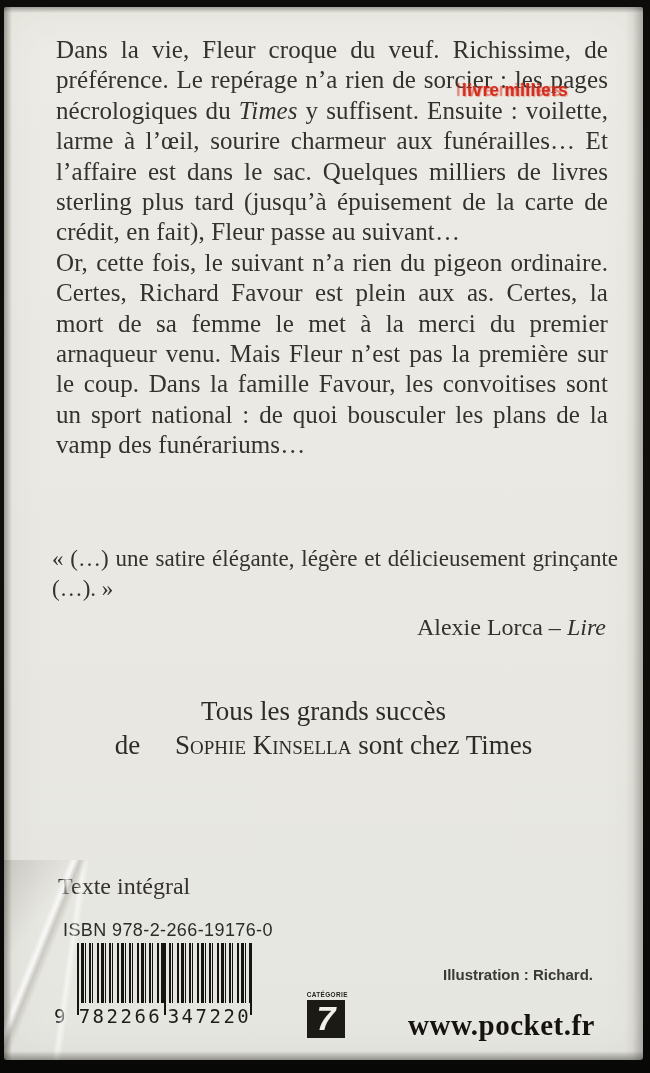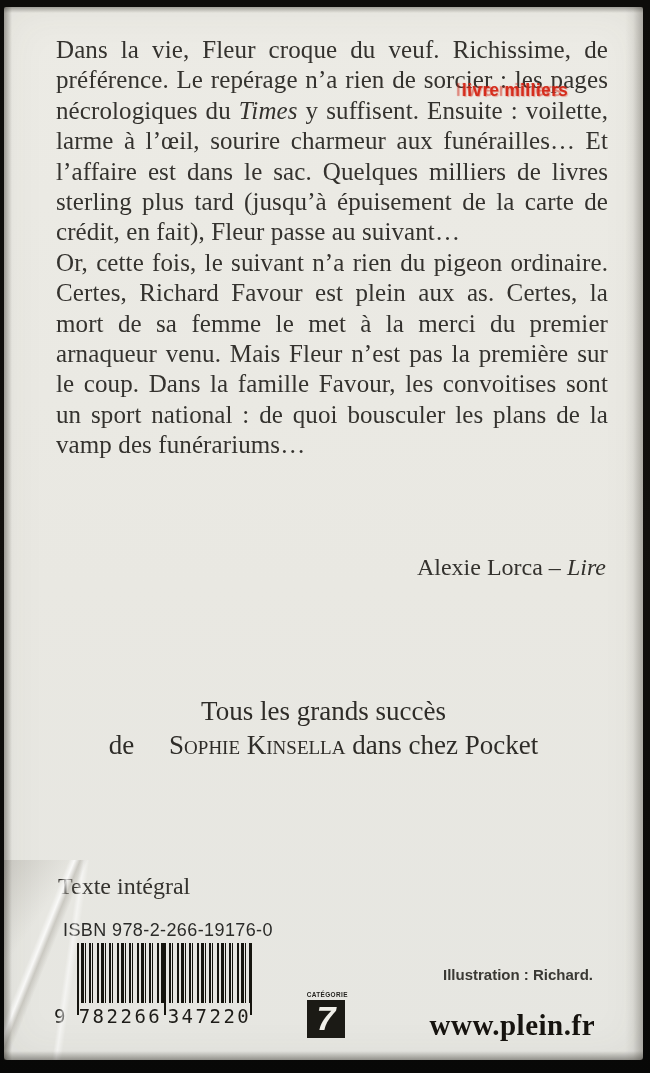--- a/index.html
+++ b/index.html
@@ -119,26 +119,27 @@
   <div class="cover">
 
     <div class="synopsis">
       <p><span>Dans la vie, Fleur croque du veuf. Richissime, de préférence. Le repérage n’a rien de sorcier : les pages nécrologiques du </span><i>Times</i><span> y suffisent. Ensuite : voilette, larme à l’œil, sourire charmeur aux funérailles… Et l’affaire est dans le sac. Quelques milliers de livres sterling plus tard (jusqu’à épuisement de la carte de crédit, en fait), Fleur passe au suivant…</span></p>
       <p>Or, cette fois, le suivant n’a rien du pigeon ordinaire. Certes, Richard Favour est plein aux as. Certes, la mort de sa femme le met à la merci du premier arnaqueur venu. Mais Fleur n’est pas la première sur le coup. Dans la famille Favour, les convoitises sont un sport national : de quoi bousculer les plans de la vamp des funérariums…</p>
     </div>
 
     <div class="stamp">livre milliers</div>
 
     <div class="review">
+      <p class="quote">« (…) une satire élégante, légère et délicieusement grinçante (…). »</p>
       <p class="attribution"><span>Alexie Lorca – </span><i>Lire</i></p>
     </div>
 
     <div class="promo">
       <div>Tous les grands succès</div>
-      <div><span>de </span><span class="sc">Sophie Kinsella</span><span> dans chez Pocket</span></div>
+      <div><span>de </span><span class="sc">Sophie Kinsella</span><span> sont chez Times</span></div>
     </div>
 
     <div class="texte-integral">Texte intégral</div>
 
     <div class="isbn">ISBN 978-2-266-19176-0</div>
 
     <div class="barcode">
       <div class="bars"></div>
       <div class="guard g-left"></div>
       <div class="guard g-middle"></div>
@@ -150,21 +151,21 @@
       </div>
     </div>
 
     <div class="categorie">
       <div class="cat-label">CATÉGORIE</div>
       <div class="cat-box"><span>7</span></div>
     </div>
 
     <div class="illustration">Illustration : Richard.</div>
 
-    <div class="website">www.plein.fr</div>
+    <div class="website">www.pocket.fr</div>
 
     <div class="creases"></div>
     <div class="edge-left"></div>
     <div class="edge-right"></div>
     <div class="edge-top"></div>
     <div class="edge-bottom"></div>
   </div>
 </div>
 
 </body></html>

